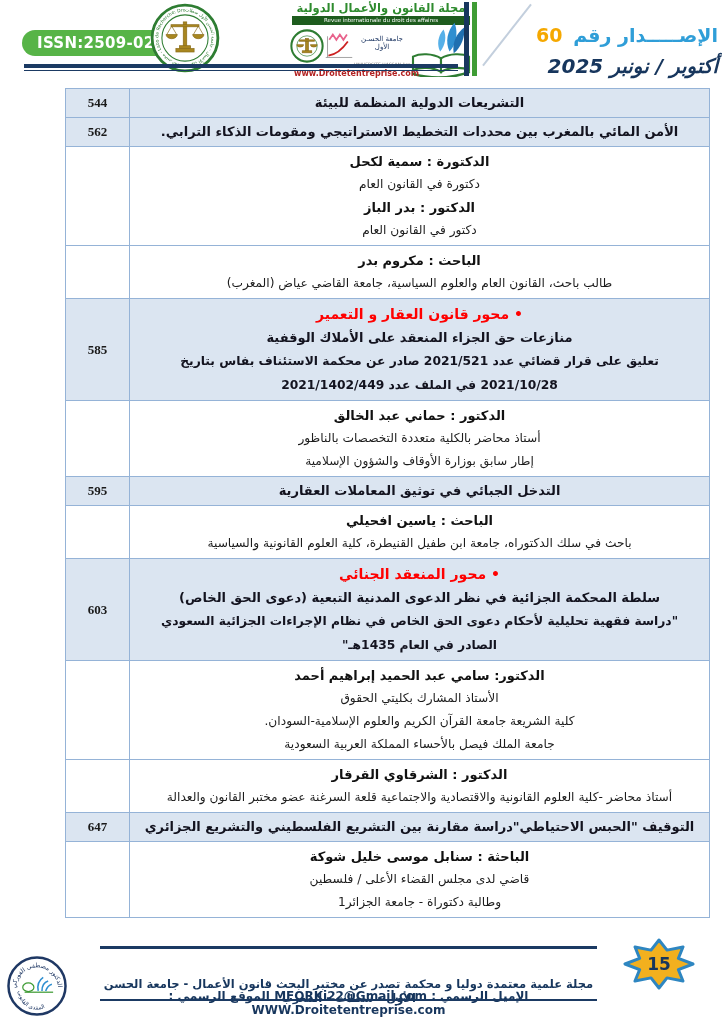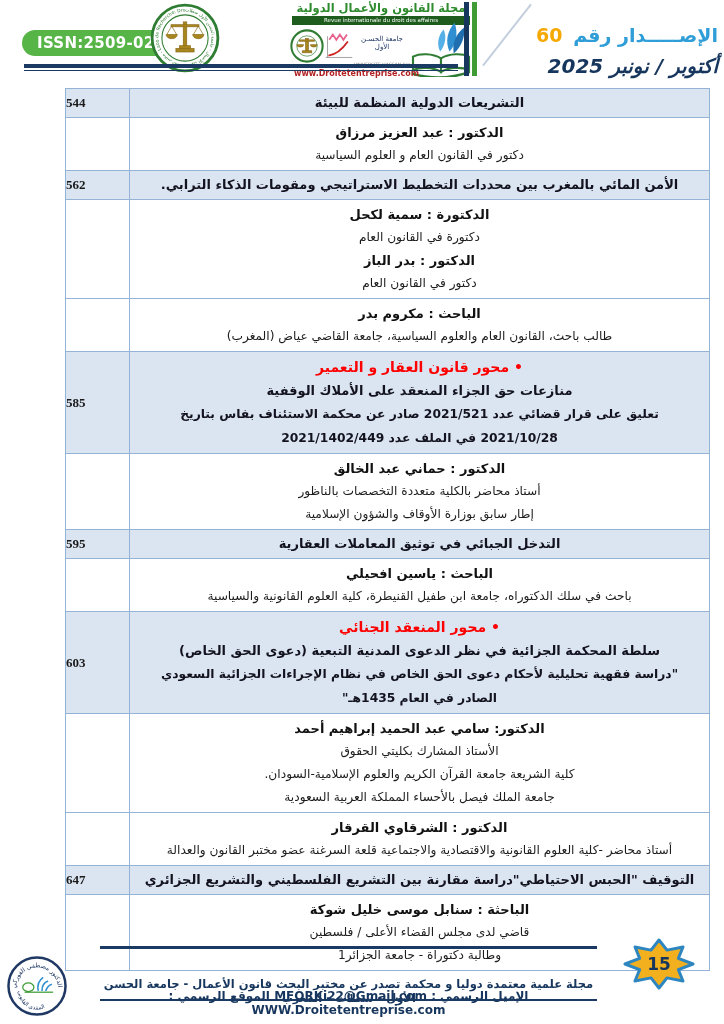--- a/index.html
+++ b/index.html
@@ -37,21 +37,21 @@
   .issue-line2 { color:#17365d; font-weight:bold; font-size:20px; margin-top:7px;font-style:italic; }
   .issue-slash { position:absolute; left:468px; top:34px; width:78px; height:2px; background:#c3cfdd; transform:rotate(-52deg); }
   .header-rule { position:absolute; left:24px; top:64px; width:434px; height:7px;
                  border-top:4px solid #1b3a63; border-bottom:1px solid #1b3a63; }
   
   table.toc { position:absolute; left:65px; top:88px; width:645px;
               border-collapse:collapse; table-layout:fixed; direction:ltr; }
   table.toc td { border:1px solid #95b3d7; vertical-align:middle; }
   tr.title-row { background:#dbe5f1; }
   tr.author-row { background:#ffffff; }
-  .page-cell { width:64px; font-family:"Liberation Serif", serif;
+  .page-cell { width:64px; text-align:center; font-family:"Liberation Serif", serif;
                font-weight:bold; font-size:13px; color:#1a1a1a; }
   .main-cell { direction:rtl; text-align:center; padding:3px 10px; }
   .section-line { color:#ff0000; font-weight:bold; font-size:14px; line-height:25px; }
   .section-line::before { content:"•  "; }
   .article-title { font-weight:bold; font-size:13px; color:#13131f; line-height:22px; }
   .article-subtitle { font-weight:bold; font-size:12.3px; color:#13131f; line-height:24px; }
   .author-name { font-weight:bold; font-size:13px; color:#111; line-height:21px; padding:1px 0; }
   .author-desc { font-size:12.2px; color:#1c1c1c; line-height:21px; padding:1px 0; }
   
   .f-rule { position:absolute; left:100px; width:497px; height:3px; background:#1b3a63; }
@@ -150,27 +150,20 @@
   </div>
 
   <table class="toc">
     <tbody id="toc-body">
         <tr class="title-row">
           <td class="page-cell">544</td>
           <td class="main-cell">
             <div class="article-title">التشريعات الدولية المنظمة للبيئة</div>
           </td>
         </tr>
-        <tr class="author-row">
-          <td class="page-cell"></td>
-          <td class="main-cell">
-            <div class="author-name">الدكتور :  عبد العزيز مرزاق</div>
-            <div class="author-desc">دكتور في القانون العام و العلوم السياسية</div>
-          </td>
-        </tr>
         <tr class="title-row">
           <td class="page-cell">562</td>
           <td class="main-cell">
             <div class="article-title">الأمن المائي بالمغرب بين محددات التخطيط الاستراتيجي ومقومات الذكاء الترابي.</div>
           </td>
         </tr>
         <tr class="author-row">
           <td class="page-cell"></td>
           <td class="main-cell">
             <div class="author-name">الدكتورة : سمية لكحل</div>

